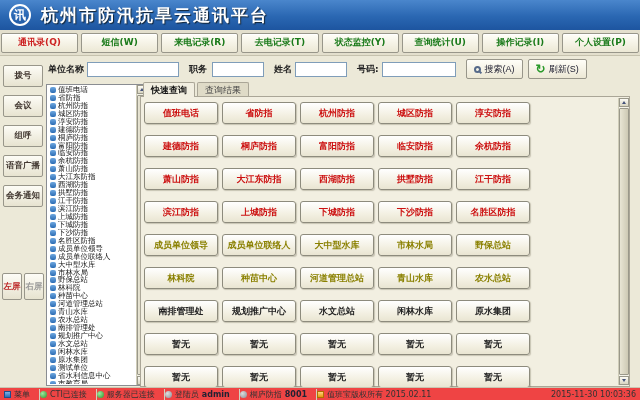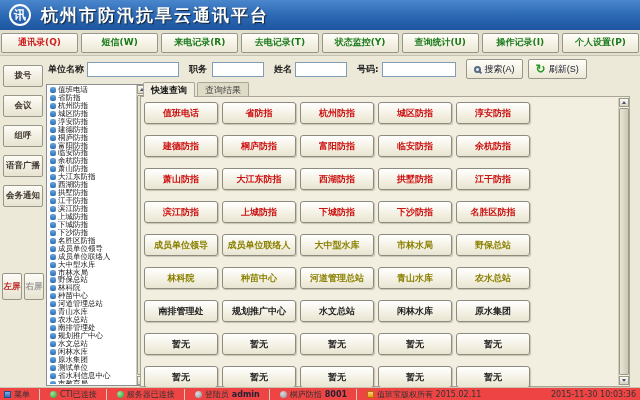--- a/index.html
+++ b/index.html
@@ -80,21 +80,21 @@
     align-items:center; justify-content:center; cursor:pointer; white-space:nowrap; overflow:hidden;
     box-shadow:1px 1px 1px rgba(120,115,95,.35); }
   .c-red { color:#cc1111; } .c-olive { color:#8a8000; } .c-black { color:#222; }
   #main-scroll { position:absolute; top:1px; bottom:1px; right:1px; width:10px; background:#f6f4ea; border-left:1px solid #cfccb8; }
   #main-scroll .scroll-arrow { width:10px; }
   #main-scroll .scroll-thumb { width:10px; top:10px; bottom:10px; }
 
   
   #statusbar { position:absolute; left:0; bottom:0; width:640px; height:13px; background:#ef4444;
     border-top:1px solid #cac6b2; display:flex; align-items:center; font-size:8px; color:#333; padding:0 4px; }
-  .sb-seg { display:flex; align-items:center; margin-right:9px; white-space:nowrap; border-left:1px solid #d4d0bc; padding-left:10px; }
+  .sb-seg { display:flex; align-items:center; margin-right:9px; white-space:nowrap; border-left:1px solid #d4d0bc; padding-left:0; }
   .sb-seg:first-child { border-left:none; padding-left:0; }
   .sb-ico { width:7px; height:7px; margin-right:3px; flex:none; }
   .ico-menu { background:linear-gradient(#7fb2e8,#2b6cb4); border:1px solid #1d4f8c; }
   .ico-green { background:radial-gradient(circle at 35% 35%,#9fe59f,#2a9a2a); border-radius:50%; }
   .ico-gray { background:radial-gradient(circle at 35% 35%,#dcdcdc,#8a8f98); border-radius:50%; }
   .ico-orange { background:linear-gradient(#ffd37f,#e8960f); border:1px solid #b06f00; }
   .sb-val { font-weight:bold; margin-left:3px; color:#223; }
   .sb-datetime { margin-left:auto; color:#333; }
 </style>
 </head>

